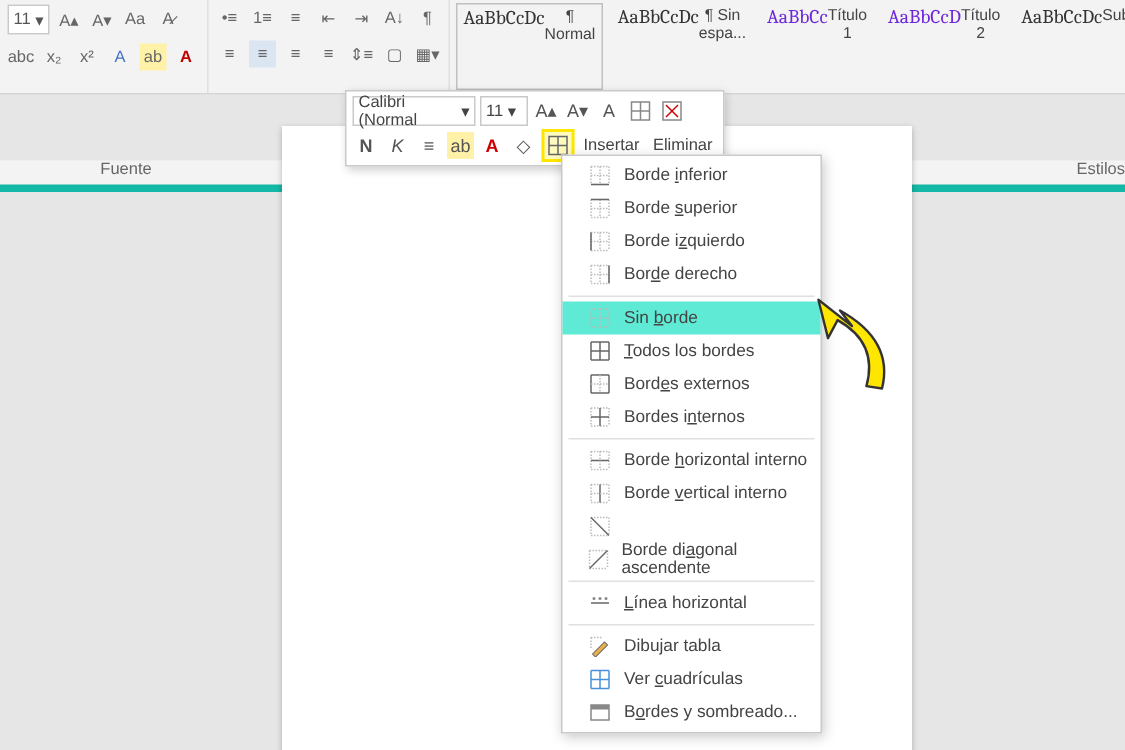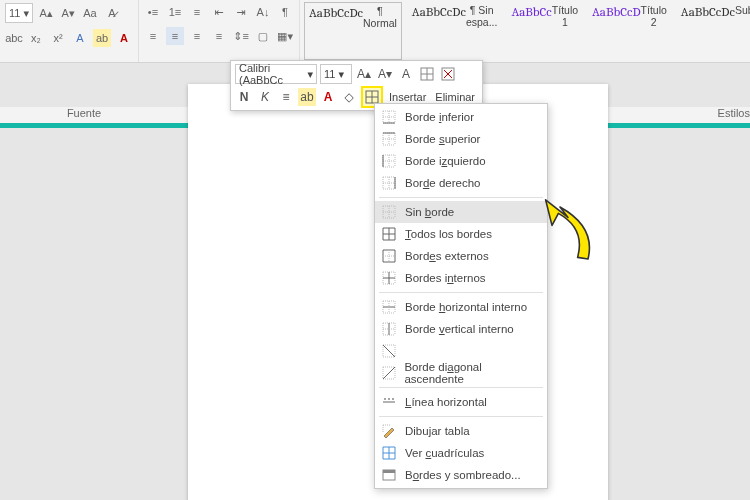--- a/index.html
+++ b/index.html
@@ -65,26 +65,26 @@
     left:374px; top:103px;
     width:172px;
     background:#fff;
     border:1px solid #c9c9c9;
     box-shadow:1px 2px 8px rgba(0,0,0,.22);
     padding:2px 0;
   }
   .dd-item {
     display:flex; align-items:center;
     height:22px;
-    padding:0 8px 0 6px;
+    padding:0 8px 0 17px;
     gap:8px;
     cursor:pointer;
     font-size:11.5px; color:#444;
   }
-  .dd-item.highlighted { background:#e5e5e5;}
+  .dd-item.highlighted { background:#5eead4;}
   .dd-sep { height:1px; background:#e0e0e0; margin:3px 4px;}
   .dd-icon { width:16px; height:16px; display:flex; align-items:center; justify-content:center;}
   .dd-icon svg { width:14px; height:14px; }
 
   
   .rb-row { display:flex; gap:4px; padding:3px 5px; align-items:center;}
   .rb-ctrl { border:1px solid #c9c9c9; background:#fff; height:18px; display:flex; align-items:center; padding:0 3px; font-size:11px; color:#555;}
   .rb-btn { width:18px; height:18px; display:flex; align-items:center; justify-content:center; color:#666; cursor:pointer; font-size:11px;}
 
   
@@ -165,21 +165,21 @@
 <div class="group-label-bar">
   <div class="group-label gl-fuente">Fuente</div>
   <div style="width:210px;"></div>
   <div class="group-label gl-estilos">Estilos</div>
 </div>
 
 <div class="doc-page"></div>
 
 <div class="mini-toolbar">
   <div class="mini-row">
-    <div class="mini-ctrl font"><span>Calibri (AaBbCc</span>&nbsp;▾</div>
+    <div class="mini-ctrl font"><span>Calibri (Normal</span>&nbsp;▾</div>
     <div class="mini-ctrl size"><span>11</span>&nbsp;▾</div>
     <div class="mini-btn">A▴</div>
     <div class="mini-btn">A▾</div>
     <div class="mini-btn">A</div>
     <div class="mini-btn">
         <svg viewBox="0 0 14 14">
           <rect x="1" y="1" width="12" height="12" fill="none" stroke="#888"></rect>
           <line x1="1" y1="7" x2="13" y2="7" stroke="#888"></line>
           <line x1="7" y1="1" x2="7" y2="13" stroke="#888"></line>
         </svg>

